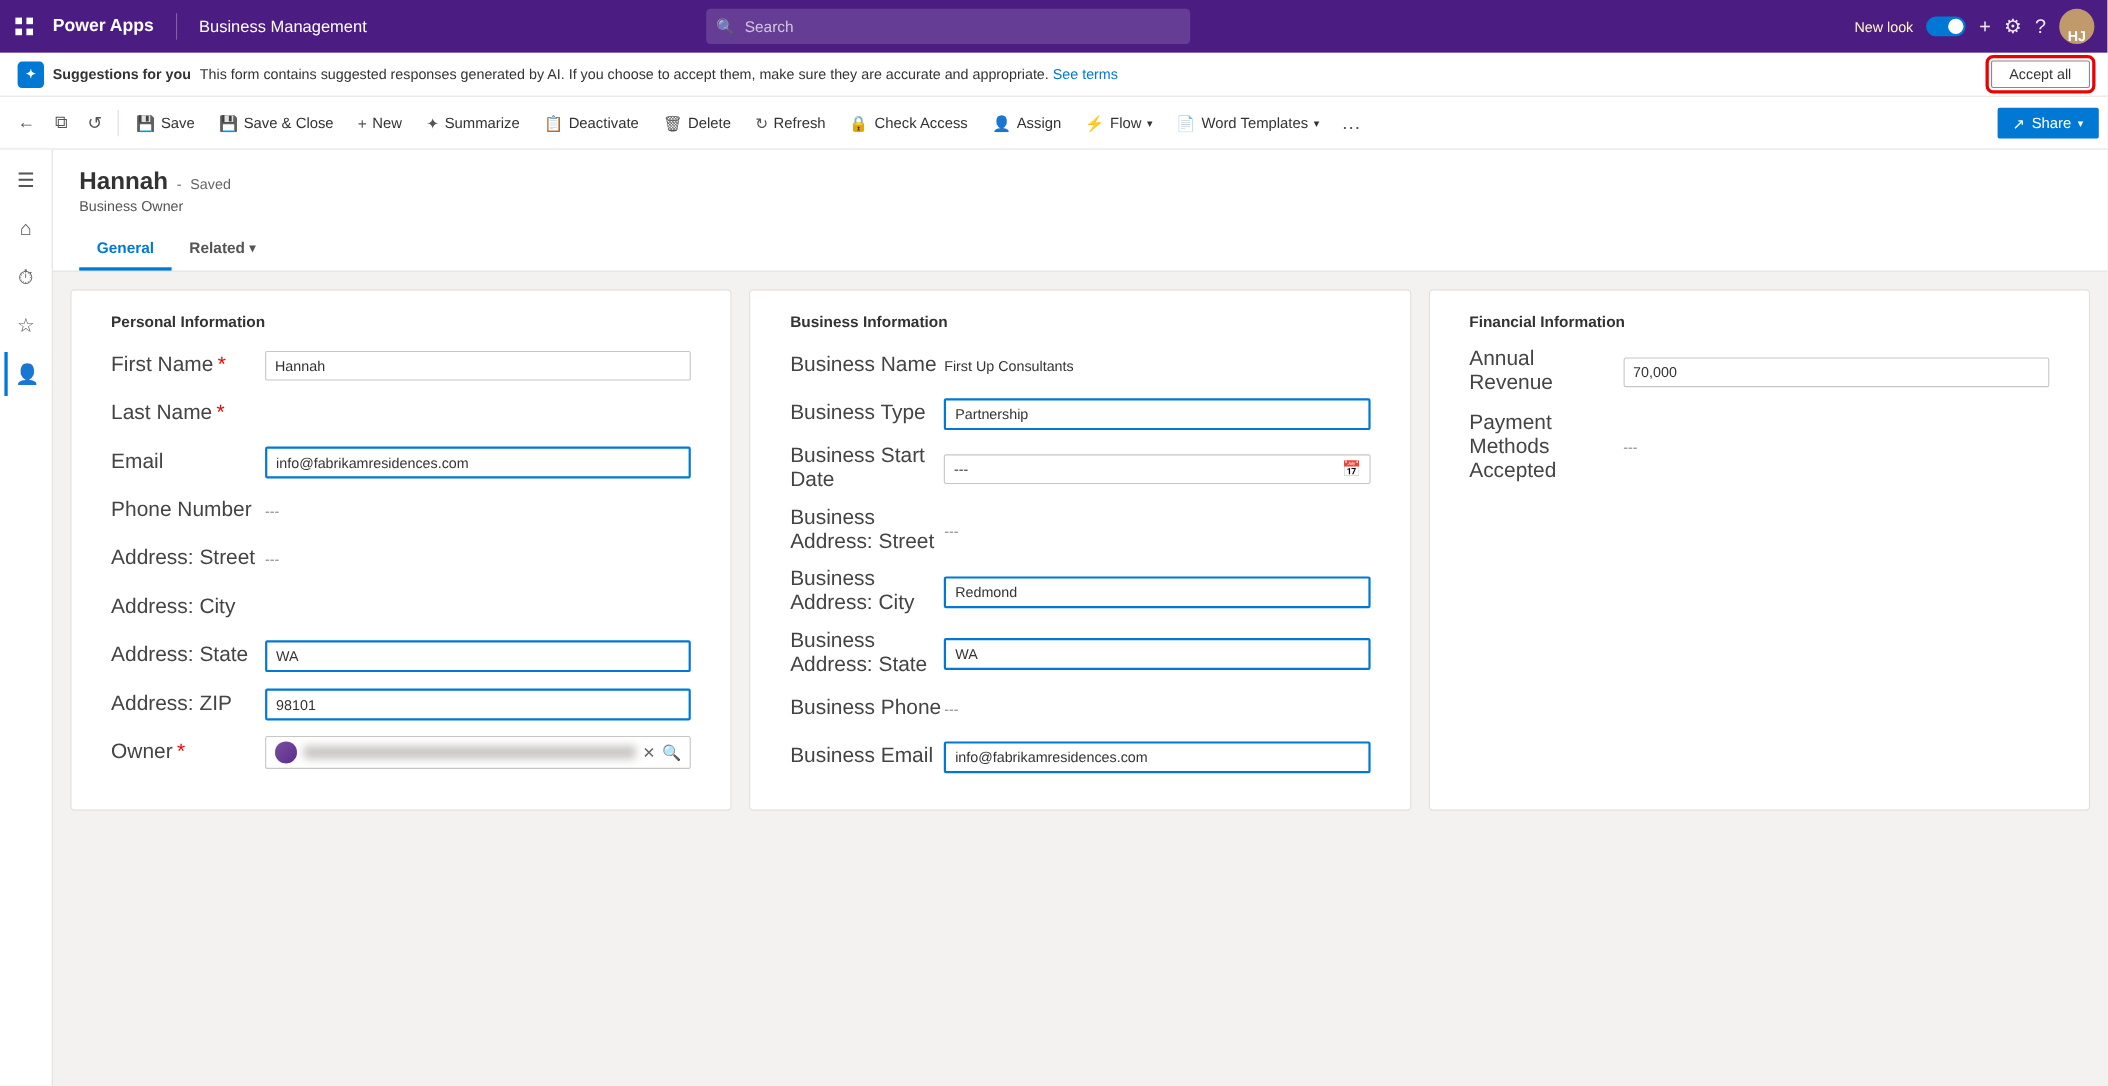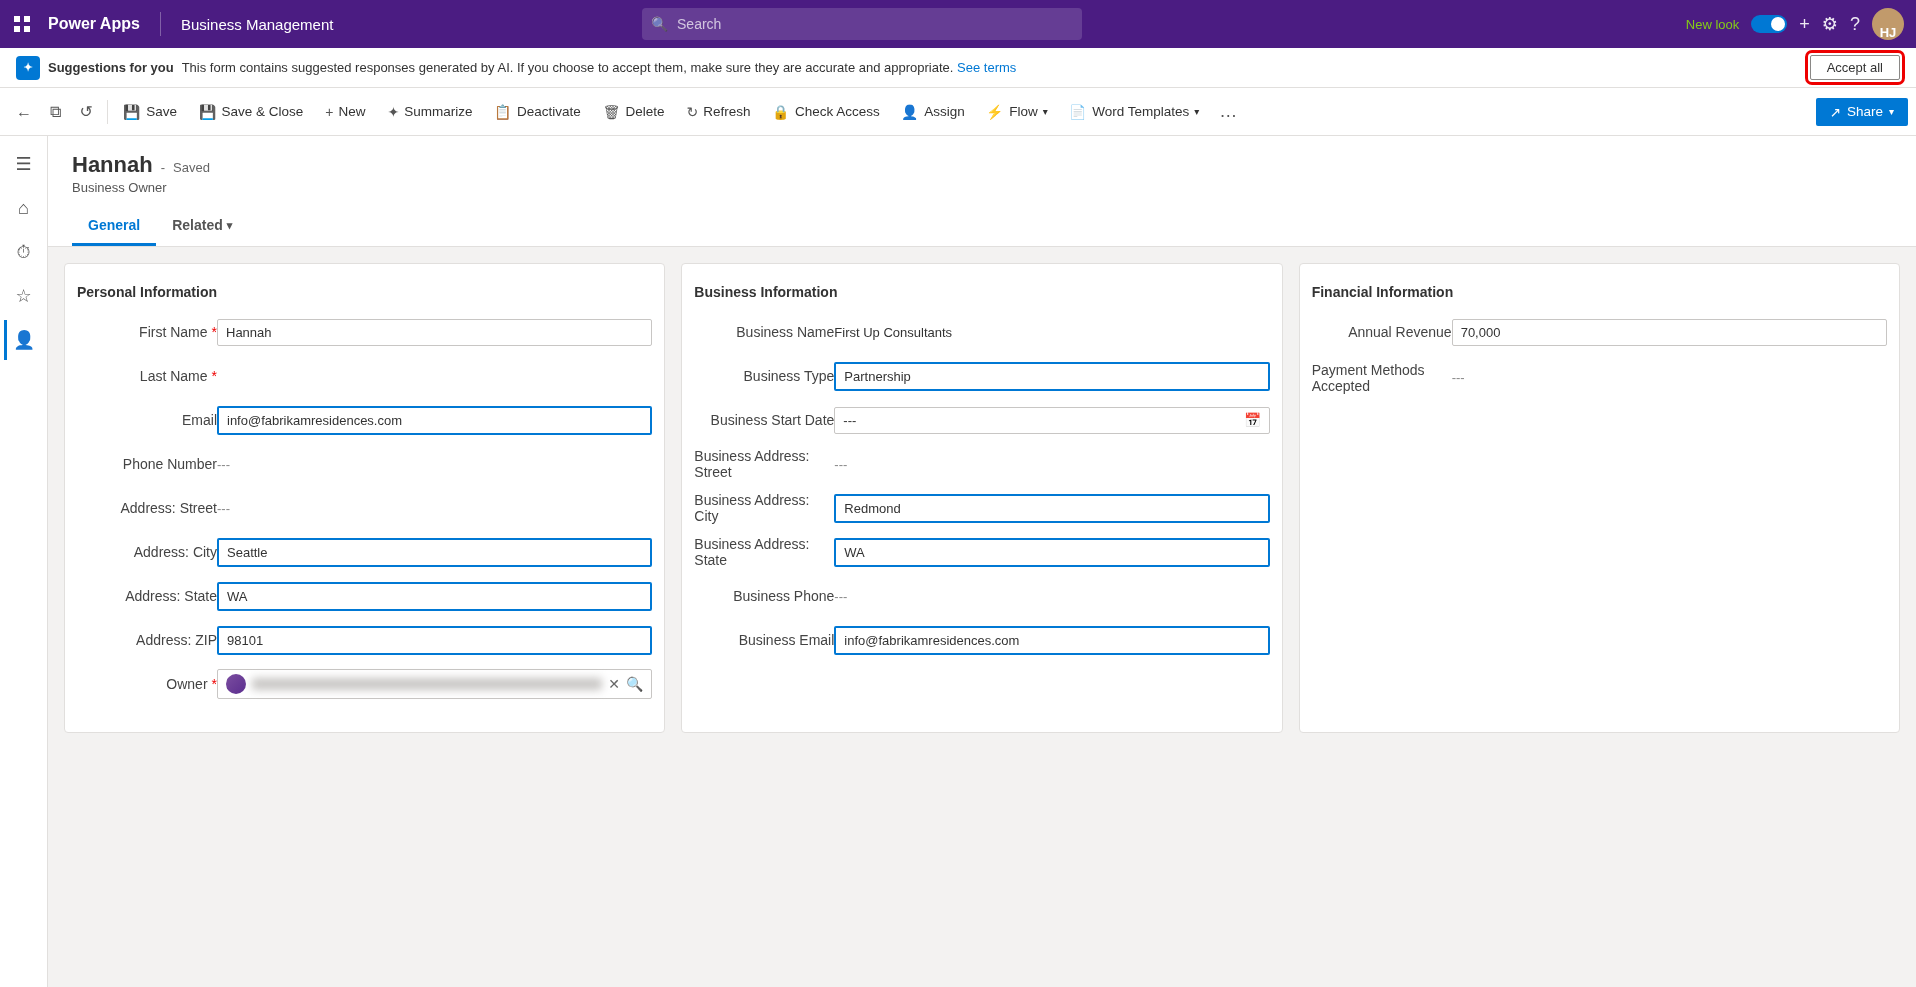--- a/index.html
+++ b/index.html
@@ -35,21 +35,21 @@
     .top-nav-search input {
       background: transparent;
       border: none;
       outline: none;
       color: white;
       font-size: 14px;
       width: 100%;
     }
     .top-nav-search input::placeholder { color: rgba(255,255,255,0.7); }
     .top-nav-right { display: flex; align-items: center; gap: 12px; margin-left: auto; }
-    .new-look-label { font-size: 13px; color: #84cc16; }
+    .new-look-label { font-size: 13px; color: #fef9c3; }
     .toggle-switch {
       width: 36px; height: 18px;
       background: #0078d4;
       border-radius: 9px;
       position: relative;
       cursor: pointer;
     }
     .toggle-switch::after {
       content: '';
       position: absolute;
@@ -220,43 +220,42 @@
     
     .form-sections {
       display: grid;
       grid-template-columns: 1fr 1fr 1fr;
       gap: 16px;
       padding: 16px;
     }
     .form-section {
       background: white;
       border-radius: 4px;
-      padding: 20px 12px;
+      padding: 20px 36px;
       border: 1px solid #e1dfdd;
     }
     .section-title {
       font-size: 14px;
       font-weight: 700;
       color: #333;
       margin-bottom: 16px;
     }
     .field-row {
       display: grid;
       grid-template-columns: 140px 1fr;
       align-items: center;
       margin-bottom: 12px;
       min-height: 32px;
     }
     .field-label {
-      font-size: 14px;
+      font-size: 19px;
       color: #444;
       display: flex;
       align-items: center;
       gap: 2px;
-      justify-content: flex-end;
     }
     .required-star { color: #e00; margin-left: 2px; }
     .field-value {
       font-size: 13px;
       color: #333;
     }
     .field-input {
       width: 100%;
       border: 1px solid #c8c6c4;
       border-radius: 2px;
@@ -464,21 +463,20 @@
         <div class="field-row">
           <label class="field-label">Phone Number</label>
           <span class="field-dashes">---</span>
         </div>
         <div class="field-row">
           <label class="field-label">Address: Street</label>
           <span class="field-dashes">---</span>
         </div>
         <div class="field-row">
           <label class="field-label">Address: City</label>
-          <input class="field-input highlight" type="text" value="Seattle" style="">
         </div>
         <div class="field-row">
           <label class="field-label">Address: State</label>
           <input class="field-input highlight" type="text" value="WA" style="">
         </div>
         <div class="field-row">
           <label class="field-label">Address: ZIP</label>
           <input class="field-input highlight" type="text" value="98101" style="">
         </div>
         <div class="field-row">

